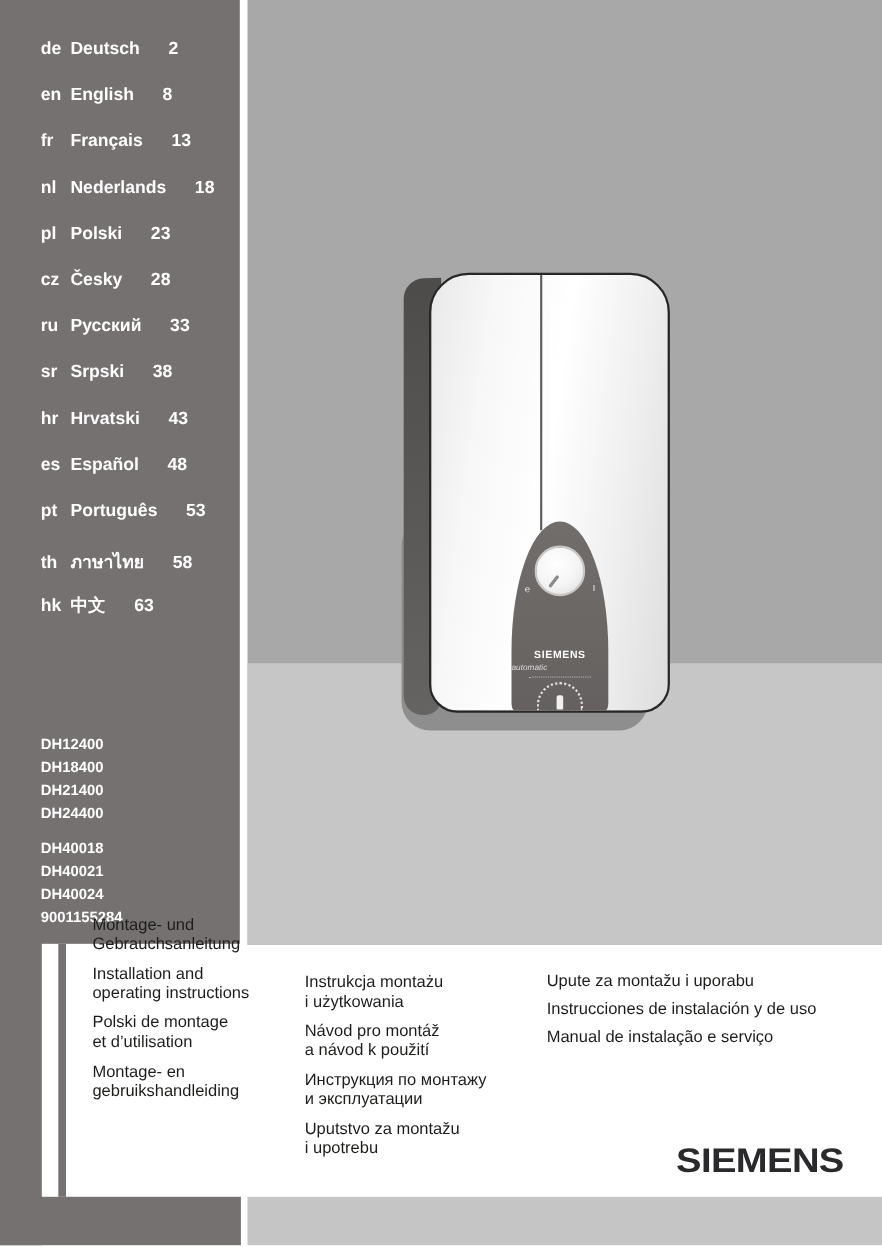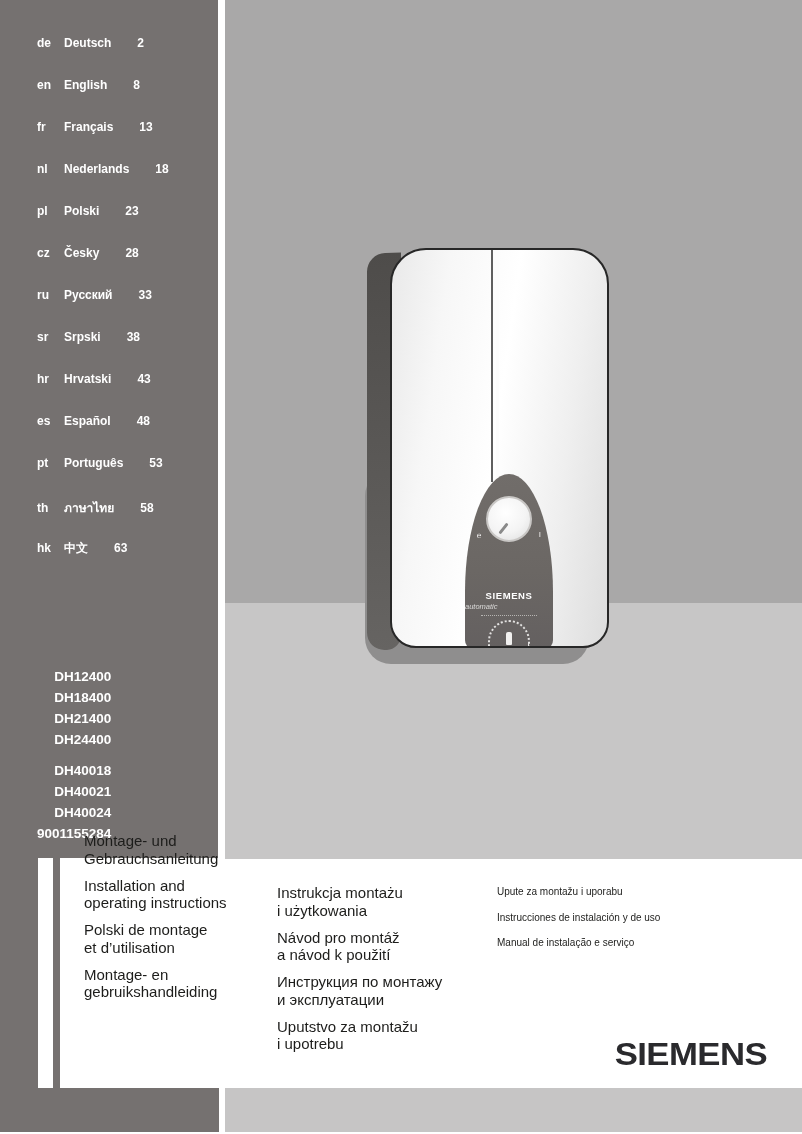--- a/index.html
+++ b/index.html
@@ -11,27 +11,27 @@
   
   .sidebar-col   { left:0; top:0; width:38px; height:1132px; background:#757170; }
   .sidebar-main  { left:0; top:0; width:218px; height:858px; background:#757170; }
   .stripe-dark   { left:53px; top:858px; width:7px; height:230px; background:#757170; }
   .bottom-left-block { left:0; top:1088px; width:219px; height:44px; background:#757170; }
   .bottom-bar    { left:225px; top:1088px; width:577px; height:44px; background:#c6c5c5; }
 
   
   .lang-list { left:37px; top:36px; width:175px; }
   .lang-row  { display:flex; align-items:baseline; height:14px; margin-bottom:28px;
-               font-size:12px; font-weight:600; color:#ffffff; }
+               font-size:16px; font-weight:600; color:#ffffff; }
   .lang-code { width:27px; }
   .lang-page { margin-left:26px; }
 
   
   .model-list { left:37px; top:666px; color:#ffffff; }
-  .model { height:21px; line-height:21px; font-size:13.5px; font-weight:600;text-align:right; }
+  .model { height:21px; line-height:21px; font-size:13.5px; font-weight:600; }
   .model-group2 { margin-top:10px; }
 
   
   .scene { left:225px; top:0; width:577px; height:859px; background:#a9a8a8; overflow:hidden; }
   .floor { position:absolute; left:0; top:603px; width:577px; height:256px; background:#c7c6c6; }
   .device-shadow { position:absolute; left:140px; top:470px; width:224px; height:194px;
                    background:#8f8e8e; border-radius:26px; }
   .device-side { position:absolute; left:142px; top:253px; width:34px; height:397px;
                  background:linear-gradient(180deg,#4e4c4a 0%,#5c5a58 60%,#666462 100%);
                  border-radius:18px 0 14px 18px; transform:skewY(-2deg); }
@@ -62,21 +62,21 @@
               border:2px dotted #e4e3e2; border-bottom:none; border-radius:21px 21px 0 0; }
   .spout { position:absolute; left:41px; top:158px; width:6px; height:13px;
            background:#f1f0ef; border-radius:2px 2px 1px 1px; }
 
   
   .titles-col { color:#1d1d1b; }
   .titles-col1 { left:84px;  top:832px; width:190px; }
   .titles-col2 { left:277px; top:884px; width:215px; }
   .titles-col3 { left:497px; top:883px; width:300px; }
   .title-p { font-size:15px; line-height:17.5px; margin:0 0 9.5px; }
-  .title-single { font-size:10px; line-height:17.5px; margin:0 0 8px; }
+  .title-single { font-size:15px; line-height:17.5px; margin:0 0 8px; }
   .title-thai { font-size:12.5px; line-height:19px; margin:2px 0 6px; }
   .title-zh { font-size:15.5px; line-height:18px; margin:2px 0 0; }
 
   .siemens-logo { left:555px; top:1037px; width:212px; text-align:right;
                   font-size:31px; font-weight:800; letter-spacing:-0.5px; color:#2a2a2d;
                   transform:scaleX(1.12); transform-origin:100% 50%; }
 </style>
 </head>
 <body>
 

